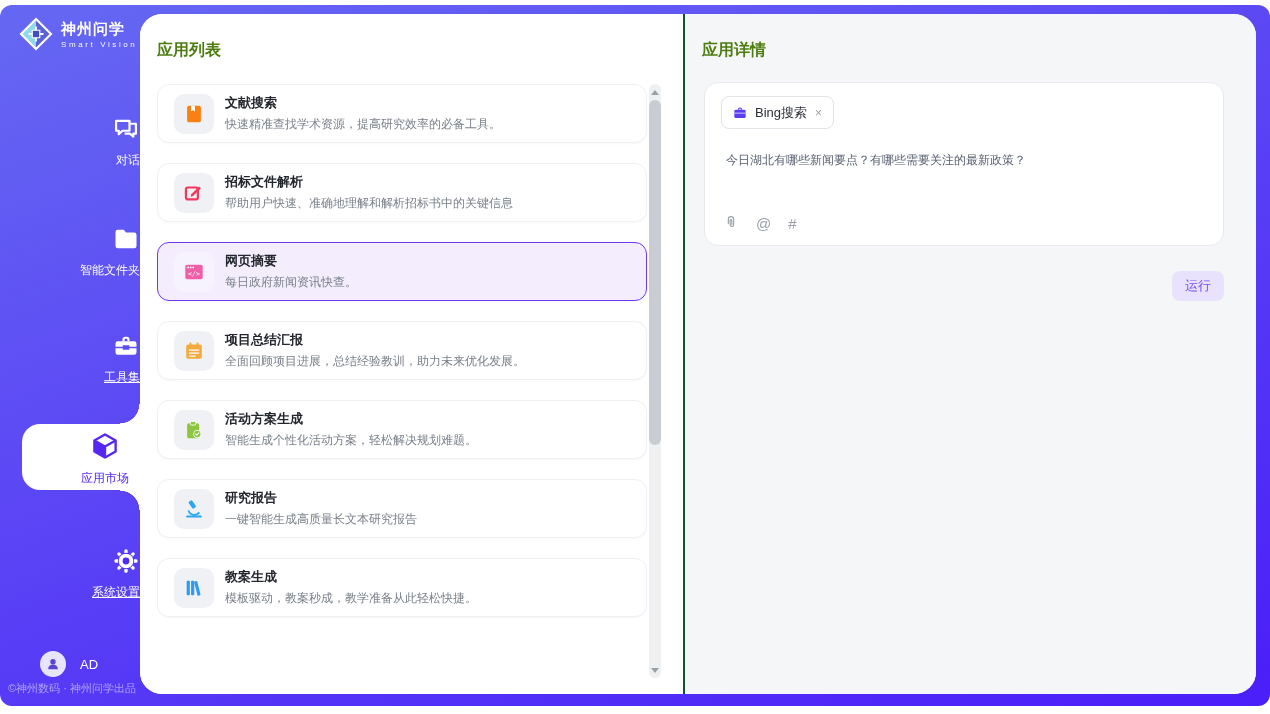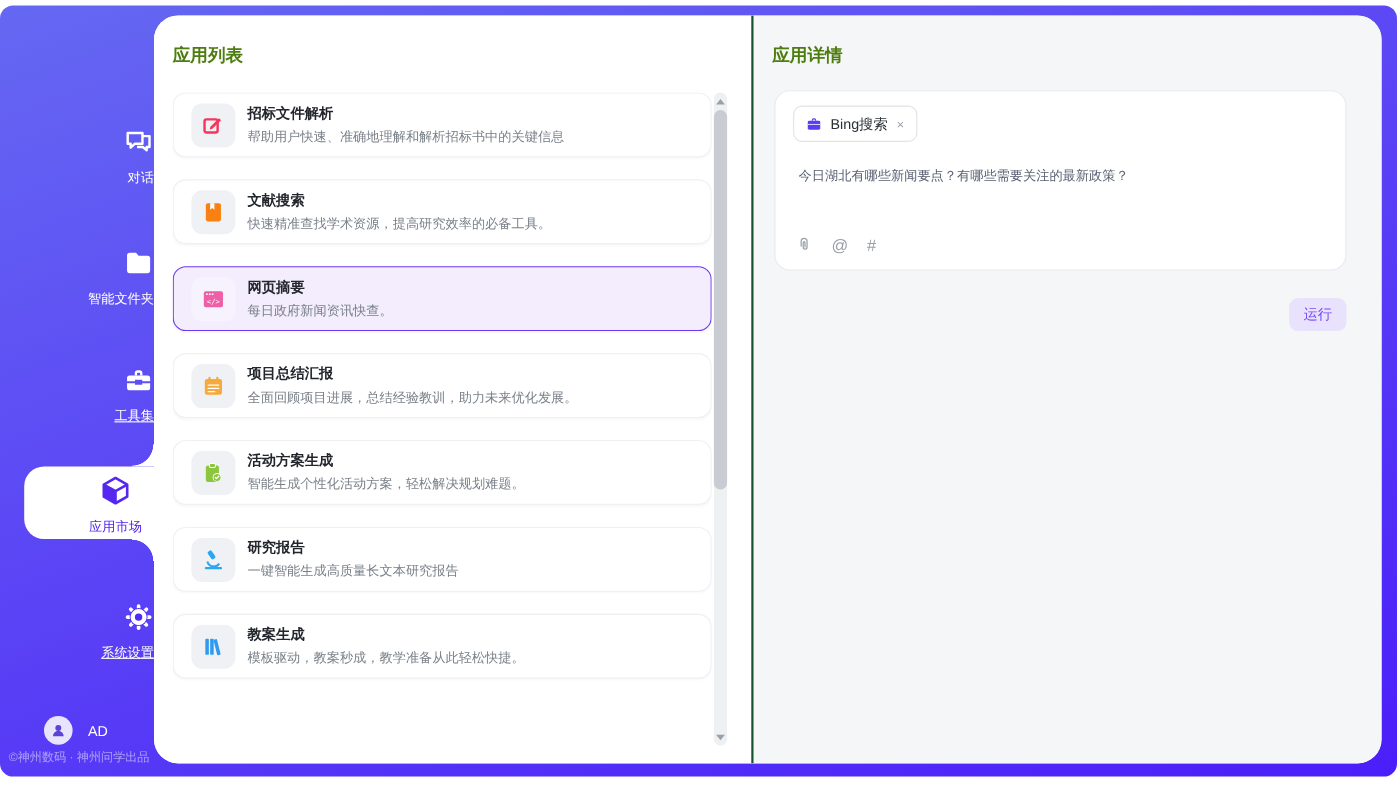--- a/index.html
+++ b/index.html
@@ -72,20 +72,35 @@
            background:#e9e2fc;color:#7a4df8;font-size:13px;cursor:pointer;font-family:inherit;}
   svg{display:block;}
 </style>
 </head>
 <body>
 
 <div class="stage">
   <div class="frame">
 
     <aside class="sidebar">
+      <div class="logo">
+        <span>
+          <svg width="36" height="36" viewBox="0 0 24 24">
+            <path d="M12 2 22 12 12 22 2 12z" fill="#8fd9ec"></path>
+            <path d="M12 2 22 12 12 22z" fill="#5a62d8"></path>
+            <path d="M12 2 22 12 12 22 2 12z" fill="none" stroke="#fff" stroke-width="1.4"></path>
+            <path d="M7 12h10M12 7v10" stroke="#fff" stroke-width="1.2"></path>
+            <path d="M9.5 9.5h5v5h-5z" fill="#3f4fc8" stroke="#fff" stroke-width=".8"></path>
+          </svg>
+        </span>
+        <span>
+          <span class="logo-name">神州问学</span>
+          <span class="logo-sub" style="display:block">Smart Vision</span>
+        </span>
+      </div>
 
       <div class="nav-item" style="top:110px">
         <span style="display:inline-block">
           <svg width="28" height="28" viewBox="0 0 24 24" fill="none" stroke="#fff" stroke-width="1.9" stroke-linejoin="round">
             <path d="M3.5 5h11.5v8.5H9l-3.2 3v-3H3.5z"></path>
             <path d="M15 7.5h5.5v8.5h-2.2v2.5l-3-2.5h-4.5"></path>
           </svg>
         </span>
         <span class="nav-label">对话</span>
       </div>
@@ -155,42 +170,42 @@
     </aside>
 
     <div class="content">
 
       <section class="list-panel">
         <div class="panel-title">应用列表</div>
 
         <div class="cards">
 
           <div class="app-card">
+            <span class="app-icon-tile" style="color: rgb(249, 128, 18);">
+              <svg width="22" height="22" viewBox="0 0 24 24">
+                <rect x="4.5" y="3" width="15" height="18" rx="2" fill="currentColor"></rect>
+                <path d="M13 3v6.4l-2.1-1.6L8.8 9.4V3z" fill="#fff"></path>
+              </svg>
+            </span>
+            <span>
+              <div class="app-name">文献搜索</div>
+              <div class="app-desc">快速精准查找学术资源，提高研究效率的必备工具。</div>
+            </span>
+          </div>
+
+          <div class="app-card">
             <span class="app-icon-tile" style="color: rgb(245, 54, 92);">
               <svg width="22" height="22" viewBox="0 0 24 24">
                 <rect x="3.2" y="6" width="13" height="13" rx="2" fill="none" stroke="currentColor" stroke-width="2.4"></rect>
                 <path d="M9 13.4 17.6 4.8l2 2L11 15.4l-2.7.7z" fill="currentColor"></path>
               </svg>
             </span>
             <span>
               <div class="app-name">招标文件解析</div>
               <div class="app-desc">帮助用户快速、准确地理解和解析招标书中的关键信息</div>
-            </span>
-          </div>
-
-          <div class="app-card">
-            <span class="app-icon-tile" style="color: rgb(249, 128, 18);">
-              <svg width="22" height="22" viewBox="0 0 24 24">
-                <rect x="4.5" y="3" width="15" height="18" rx="2" fill="currentColor"></rect>
-                <path d="M13 3v6.4l-2.1-1.6L8.8 9.4V3z" fill="#fff"></path>
-              </svg>
-            </span>
-            <span>
-              <div class="app-name">文献搜索</div>
-              <div class="app-desc">快速精准查找学术资源，提高研究效率的必备工具。</div>
             </span>
           </div>
 
           <div class="app-card selected">
             <span class="app-icon-tile" style="color: rgb(238, 95, 167);">
               <svg width="22" height="22" viewBox="0 0 24 24">
                 <rect x="2.5" y="4" width="19" height="16" rx="2" fill="currentColor"></rect>
                 <circle cx="5.6" cy="7" r=".95" fill="#fff"></circle>
                   <circle cx="8.4" cy="7" r=".95" fill="#fff"></circle>
                   <circle cx="11.2" cy="7" r=".95" fill="#fff"></circle>

